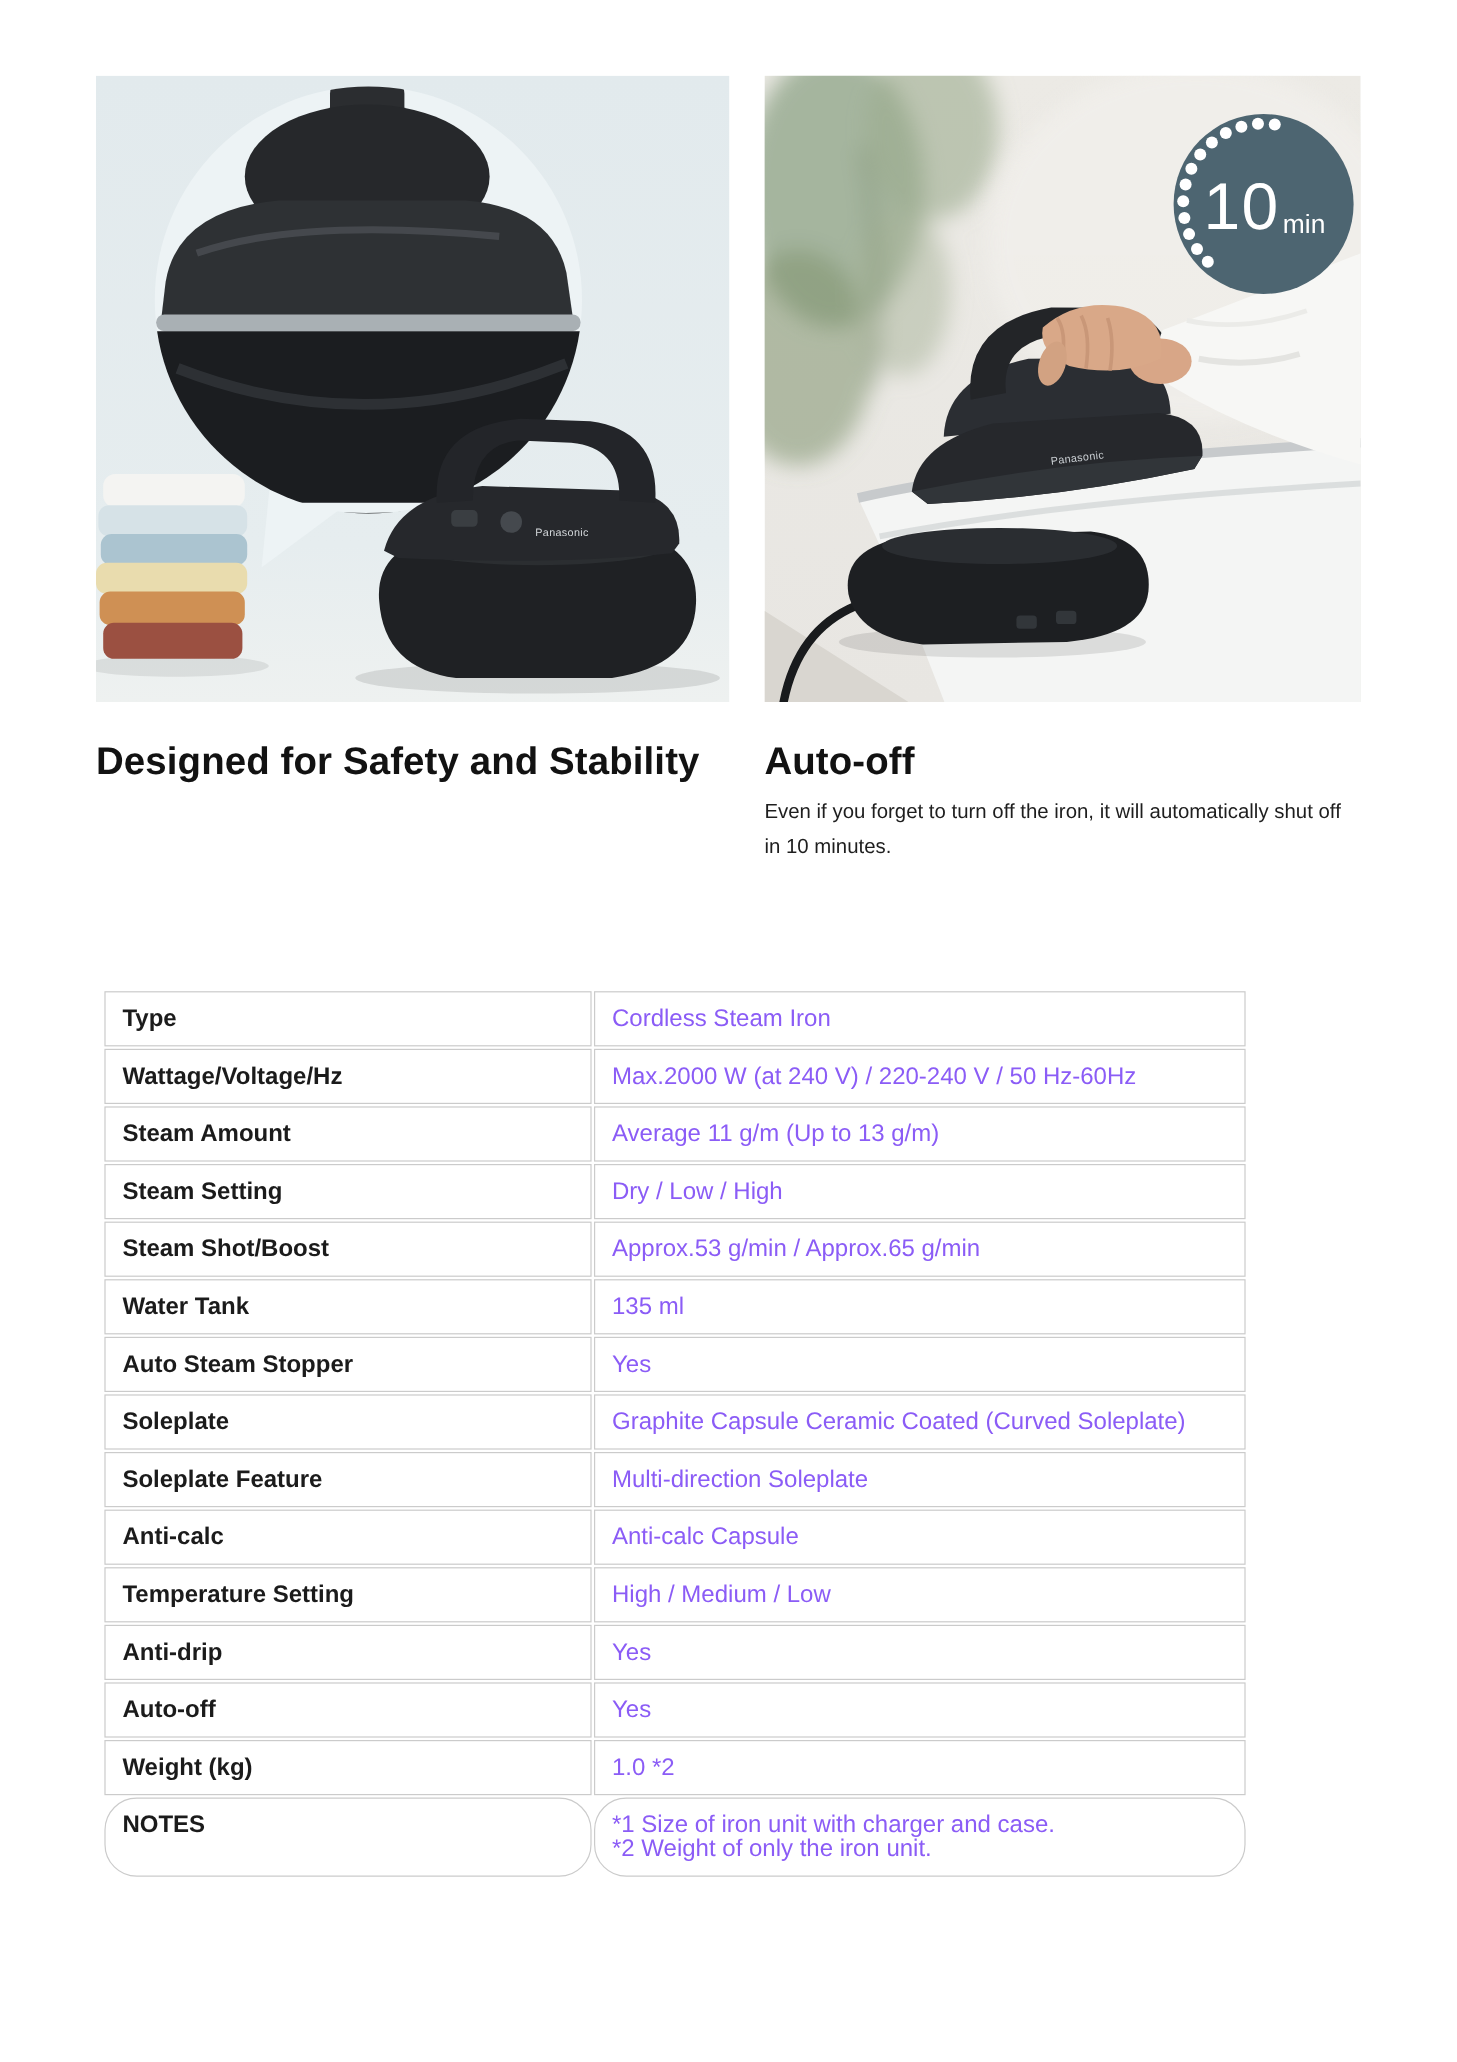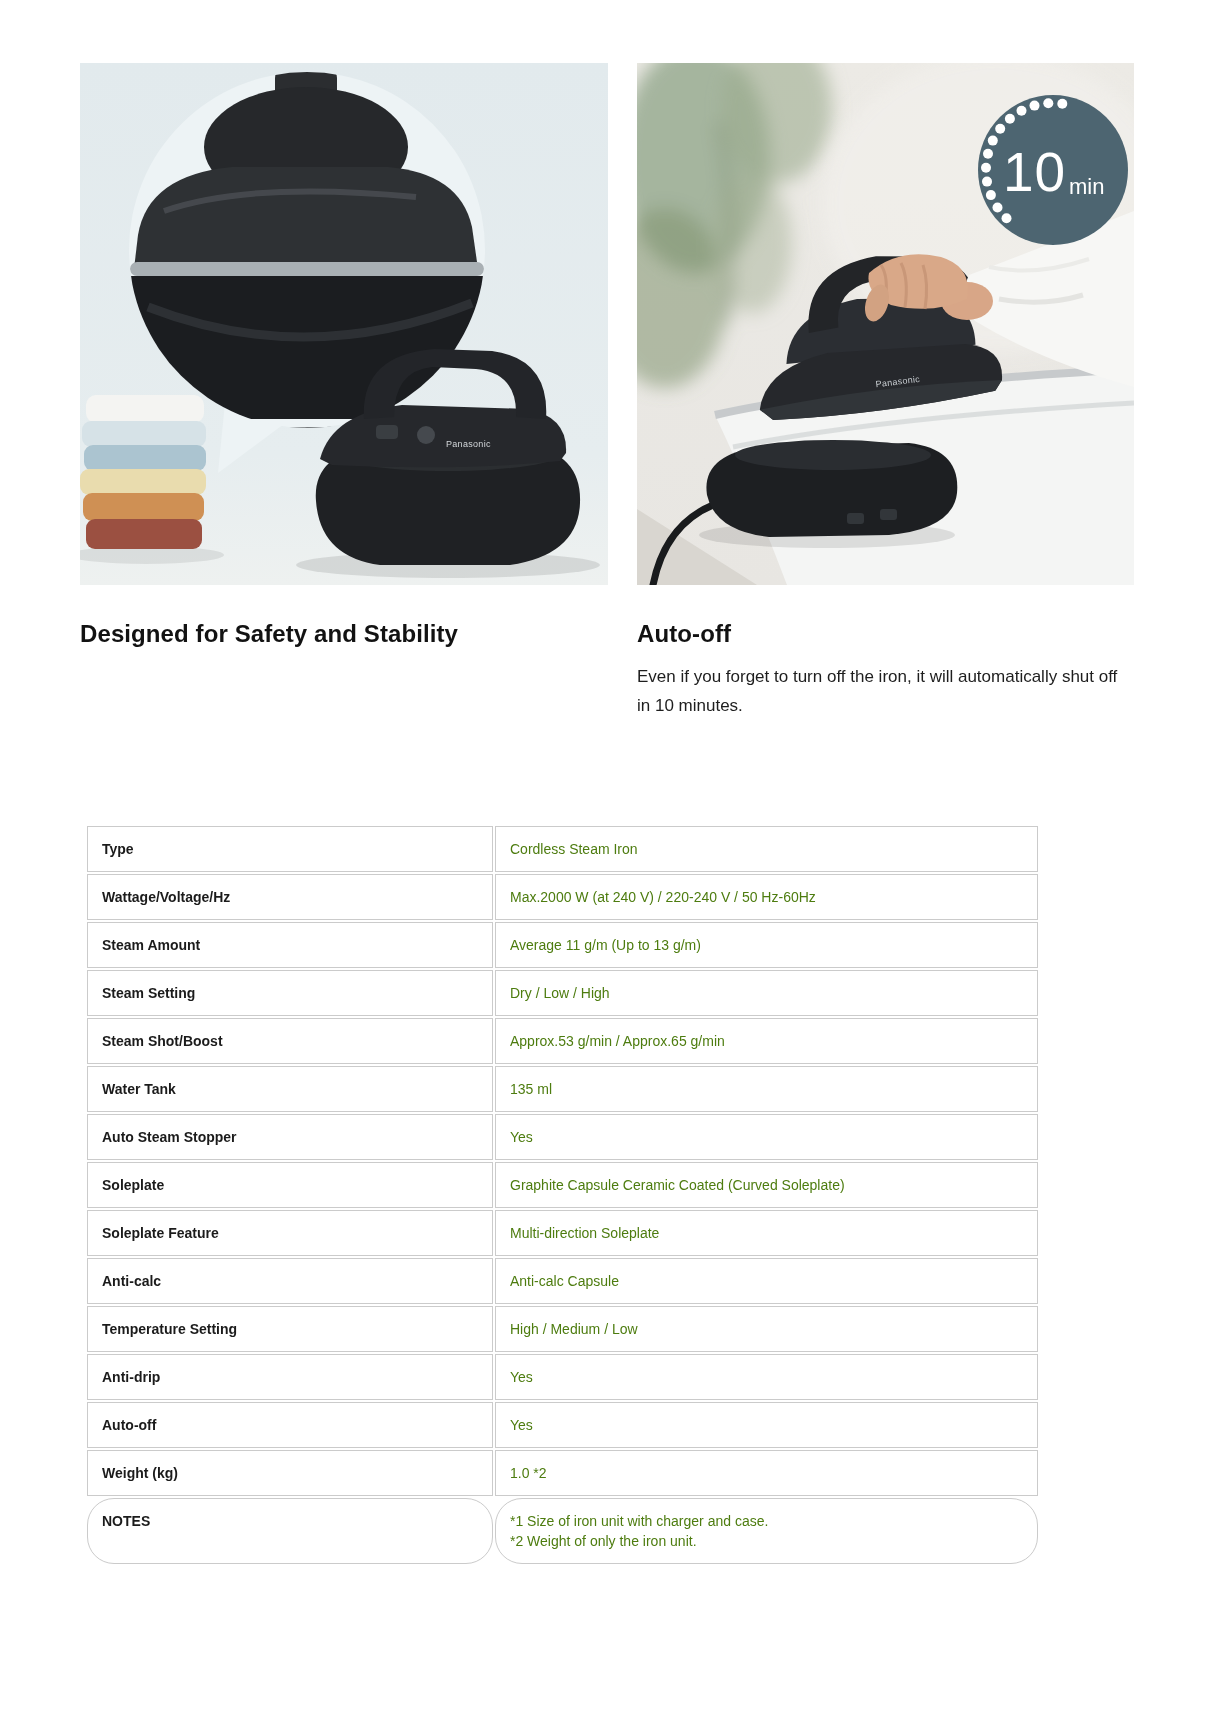--- a/index.html
+++ b/index.html
@@ -4,28 +4,28 @@
 <style>
   html,body{margin:0;padding:0;background:#fff;}
   body{width:1214px;height:1718px;position:relative;font-family:"Liberation Sans",sans-serif;overflow:hidden;}
   .page{position:absolute;inset:0;}
   .feature{position:absolute;top:63px;}
   .feature-left{left:80px;width:528px;}
   .feature-right{left:637px;width:497px;}
   .photo{width:100%;height:522px;overflow:hidden;}
   .photo svg{display:block;}
   .photo text{font-family:"Liberation Sans",sans-serif;}
-  .feature h2{margin:34px 0 0 0;font-size:24px;line-height:30px;font-weight:bold;color:#121212;letter-spacing:0.1px;}
+  .feature h2{margin:34px 0 0 0;font-size:32px;line-height:30px;font-weight:bold;color:#121212;letter-spacing:0.1px;}
   .feature p{margin:13px 0 0 0;font-size:17px;line-height:29px;color:#1e1e1e;white-space:pre-line;}
   .feature-left p{width:545px;}
   .feature-right p{width:575px;}
   .spec-table{position:absolute;left:85px;top:824px;width:955px;border-collapse:separate;border-spacing:2px;table-layout:fixed;}
-  .spec-table td{border:1px solid #cbcbcb;background:#fff;vertical-align:middle;padding:12px 14px;font-size:14px;line-height:20px;}
+  .spec-table td{border:1px solid #cbcbcb;background:#fff;vertical-align:middle;padding:12px 14px;font-size:20px;line-height:20px;}
   .spec-label{width:376px;font-weight:bold;color:#1b1b1b;}
-  .spec-value{color:#4d7c0f;white-space:pre-line;}
+  .spec-value{color:#8b5cf6;white-space:pre-line;}
   .row-multiline td{vertical-align:top;border-radius:27px;}
 </style>
 </head>
 <body>
 
 <div class="page">
 
   <section class="feature feature-left">
     <div class="photo">
       <svg viewBox="0 0 528 522" width="528" height="522">

